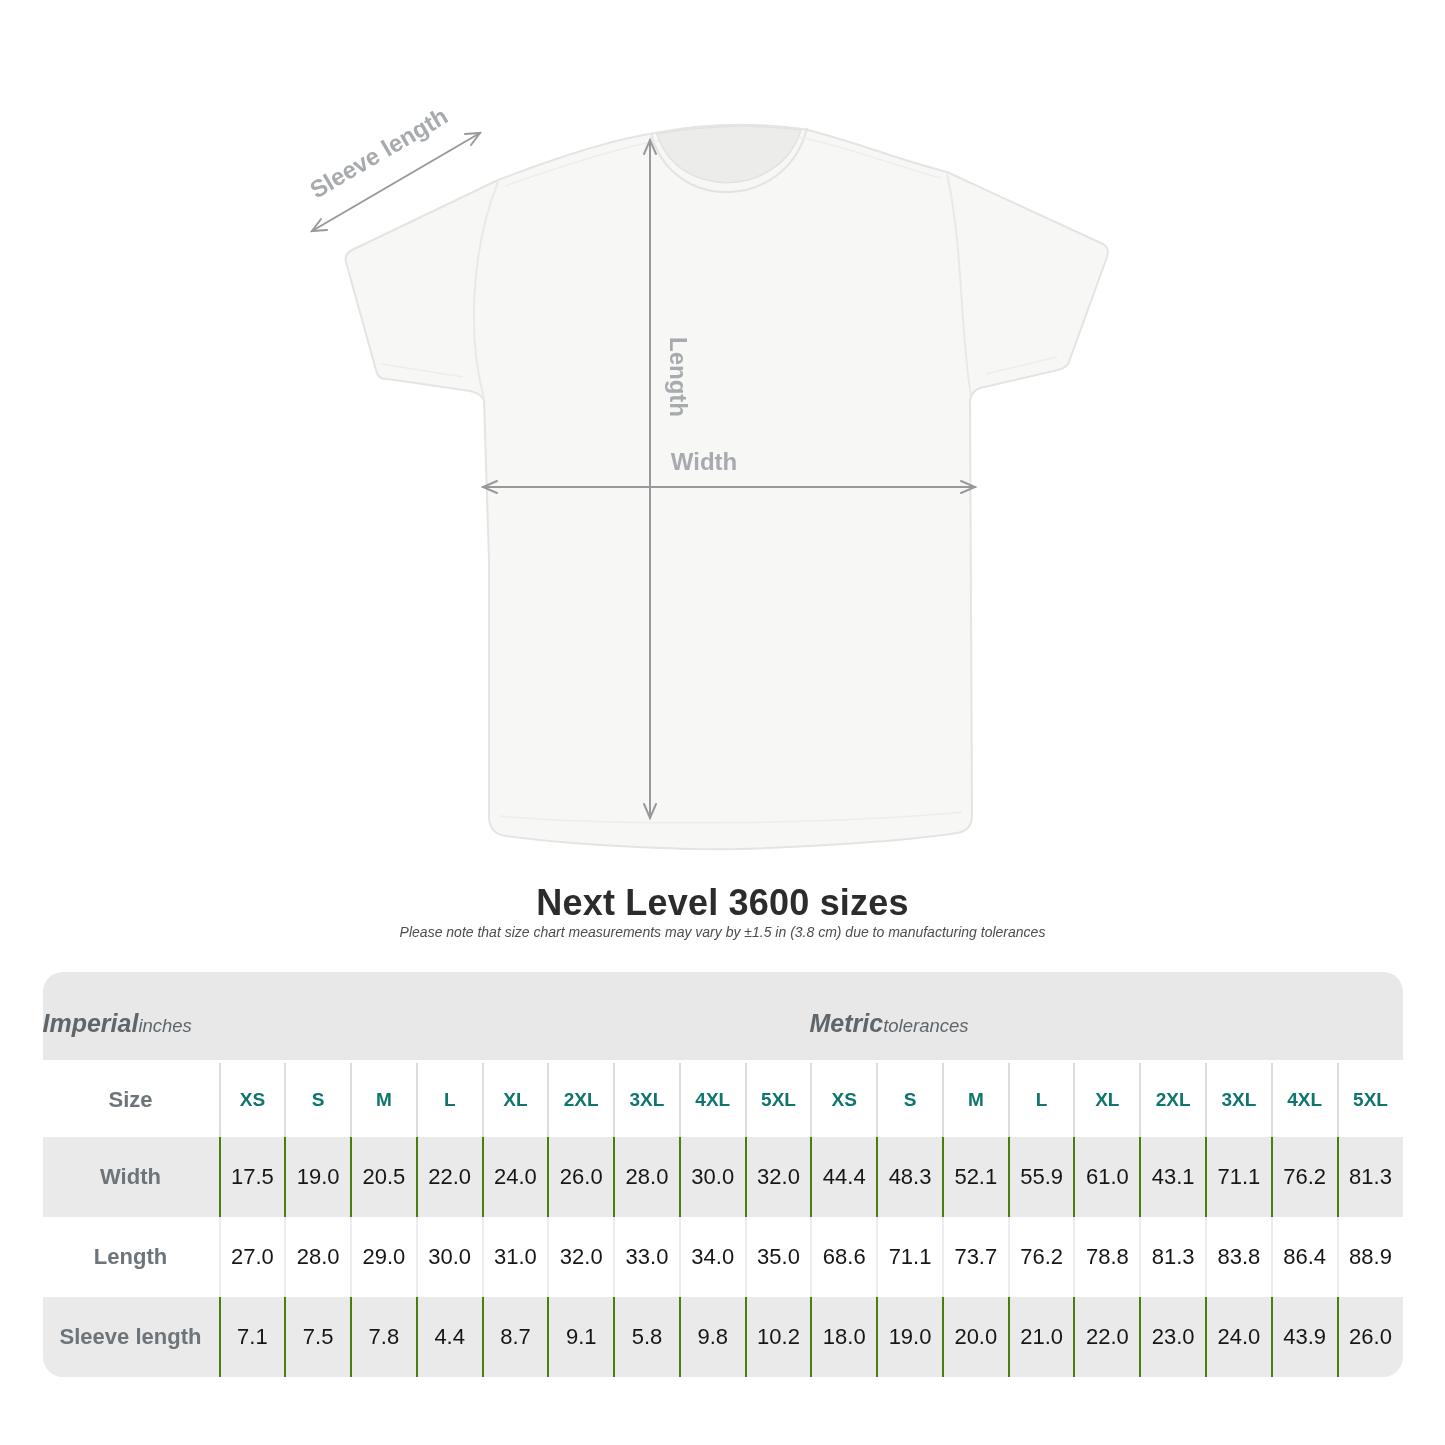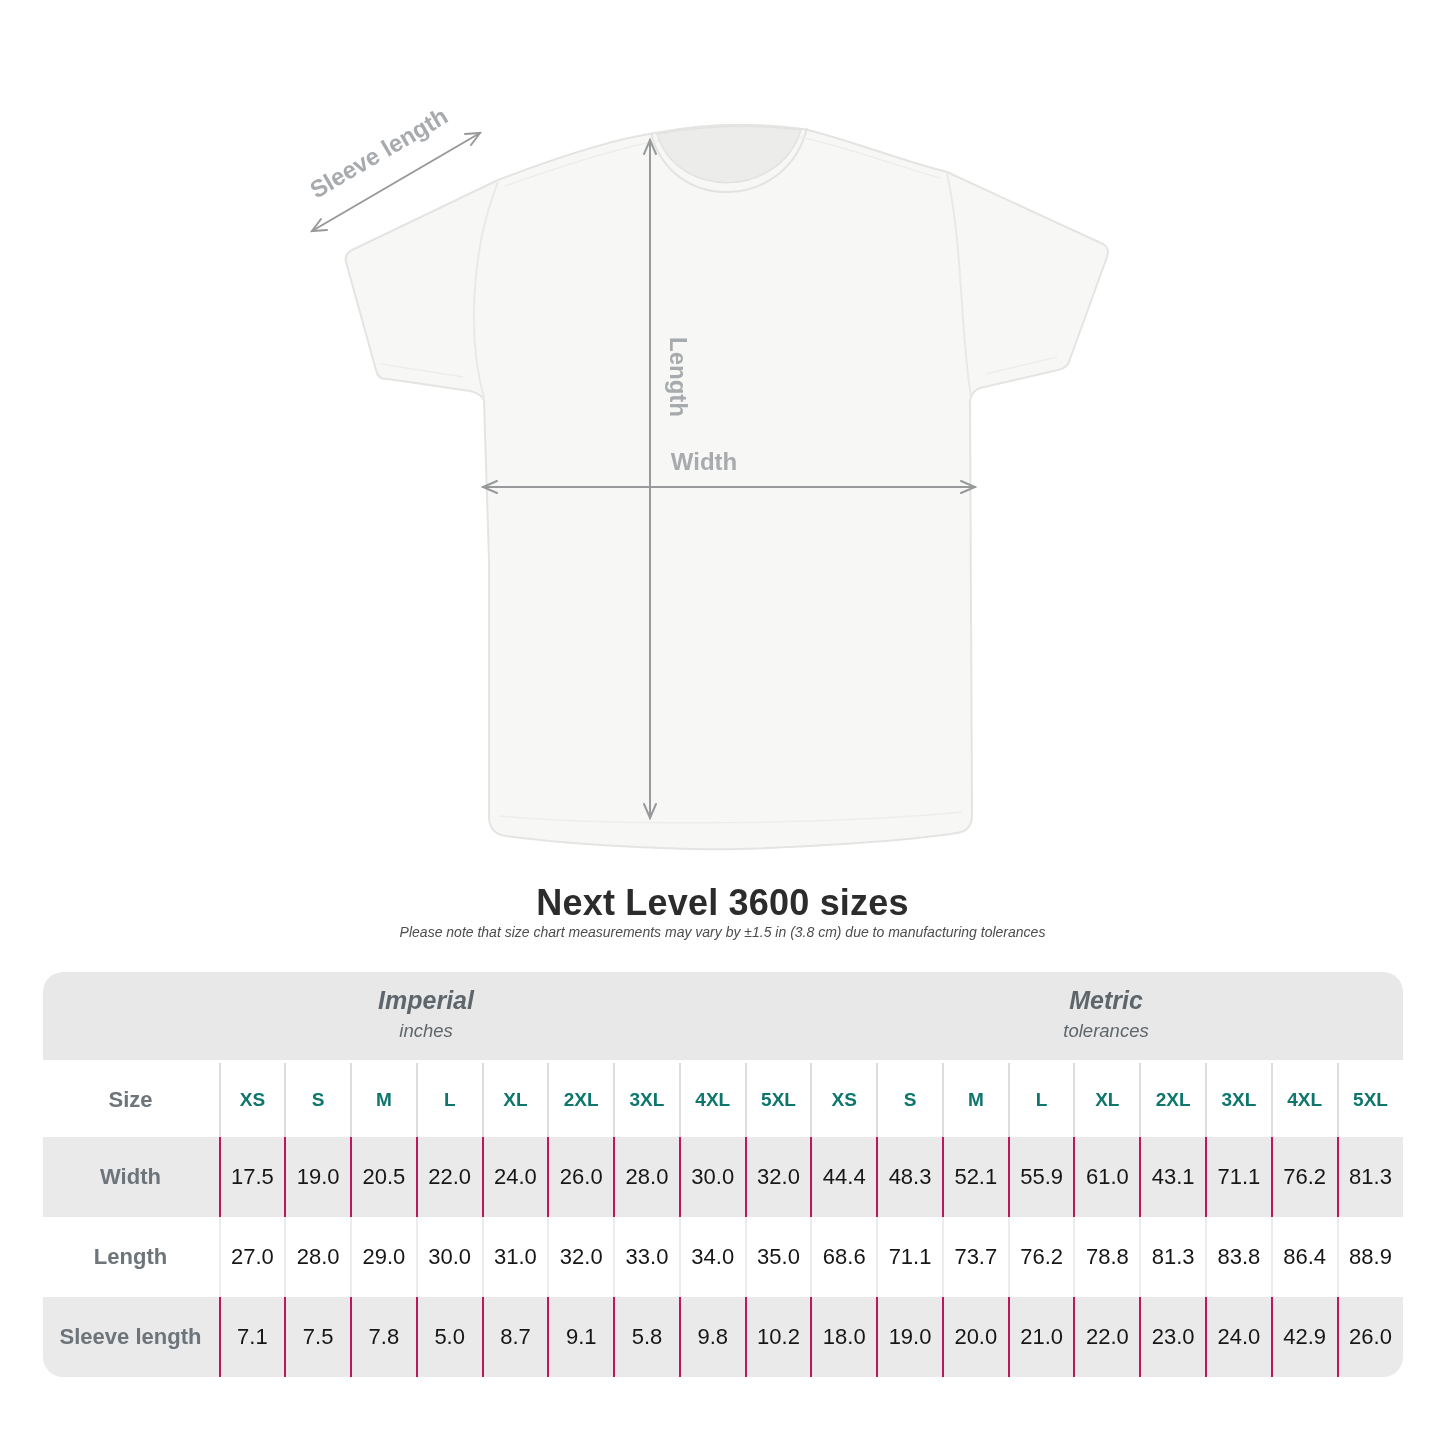--- a/index.html
+++ b/index.html
@@ -25,41 +25,41 @@
   .subtitle{
     text-align:center;font-size:14px;font-style:italic;color:#4d4d4d;
     margin:0 0 0 0;
   }
   
   .table-wrap{width:1360px;margin:32px auto 0 auto;}
   .unit-band{
     height:88px;background:#e8e8e8;border-radius:20px 20px 0 0;
     display:flex;align-items:stretch;
   }
-  .unit-half{display:flex;flex-direction:column;align-items:center;justify-content:flex-start;padding-top:14px;box-sizing:border-box;}
+  .unit-half{display:flex;flex-direction:row;align-items:center;justify-content:flex-start;padding-top:14px;box-sizing:border-box;}
   .unit-half.imperial{width:56.4%;}
   .unit-half.metric{width:43.6%;}
   .unit-name{font-size:25px;font-weight:bold;font-style:italic;color:#5f666b;}
   .unit-sub{font-size:18.5px;font-style:italic;color:#5f666b;margin-top:5px;}
   table.sizes{
     width:100%;border-collapse:separate;border-spacing:0;table-layout:fixed;
     margin-top:3px;
   }
   table.sizes td{
     text-align:center;vertical-align:middle;padding:0;
   }
   tr.size-row{height:74px;}
   tr.data-row{height:80px;}
   td.lbl{font-weight:bold;color:#6d747a;font-size:22px;}
   td.colh{font-weight:bold;color:#0f766e;font-size:19px;}
   td.val{color:#161616;font-size:22px;}
   tr.gray td{background:#eaeaea;}
   tr.size-row td + td{border-left:2px solid #dddddd;}
   tr.data-row.white td + td{border-left:2px solid #ececec;}
-  tr.data-row.gray td + td{border-left:2px solid #be185d;}
+  tr.data-row.gray td + td{border-left:2px solid #4d7c0f;}
   tr.last td:first-child{border-bottom-left-radius:20px;}
   tr.last td:last-child{border-bottom-right-radius:20px;}
 </style>
 </head>
 <body>
 
 <div class="diagram-wrap">
   <svg width="1445" height="878" viewBox="0 0 1445 878">
 
     <g>
@@ -230,31 +230,31 @@
           <td class="val">81.3</td>
           <td class="val">83.8</td>
           <td class="val">86.4</td>
           <td class="val">88.9</td>
         </tr>
         <tr class="data-row gray last">
           <td class="lbl">Sleeve length</td>
           <td class="val">7.1</td>
           <td class="val">7.5</td>
           <td class="val">7.8</td>
-          <td class="val">5.0</td>
+          <td class="val">4.4</td>
           <td class="val">8.7</td>
           <td class="val">9.1</td>
           <td class="val">5.8</td>
           <td class="val">9.8</td>
           <td class="val">10.2</td>
           <td class="val">18.0</td>
           <td class="val">19.0</td>
           <td class="val">20.0</td>
           <td class="val">21.0</td>
           <td class="val">22.0</td>
           <td class="val">23.0</td>
           <td class="val">24.0</td>
-          <td class="val">42.9</td>
+          <td class="val">43.9</td>
           <td class="val">26.0</td>
         </tr>
       </tbody>
   </table>
 </div>
 
 </body></html>

